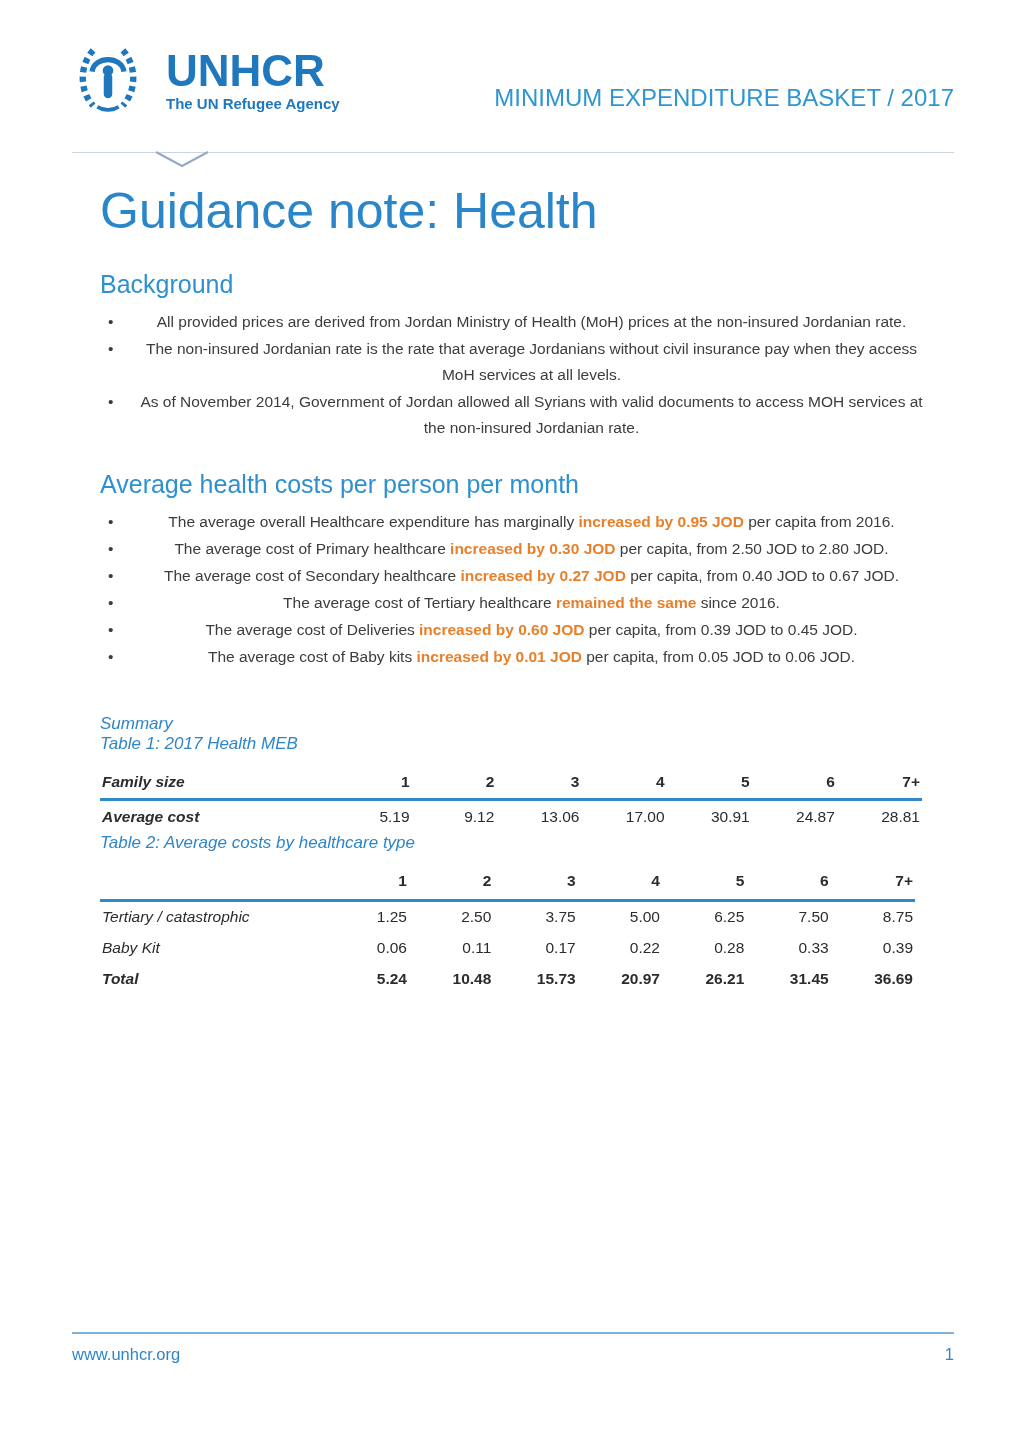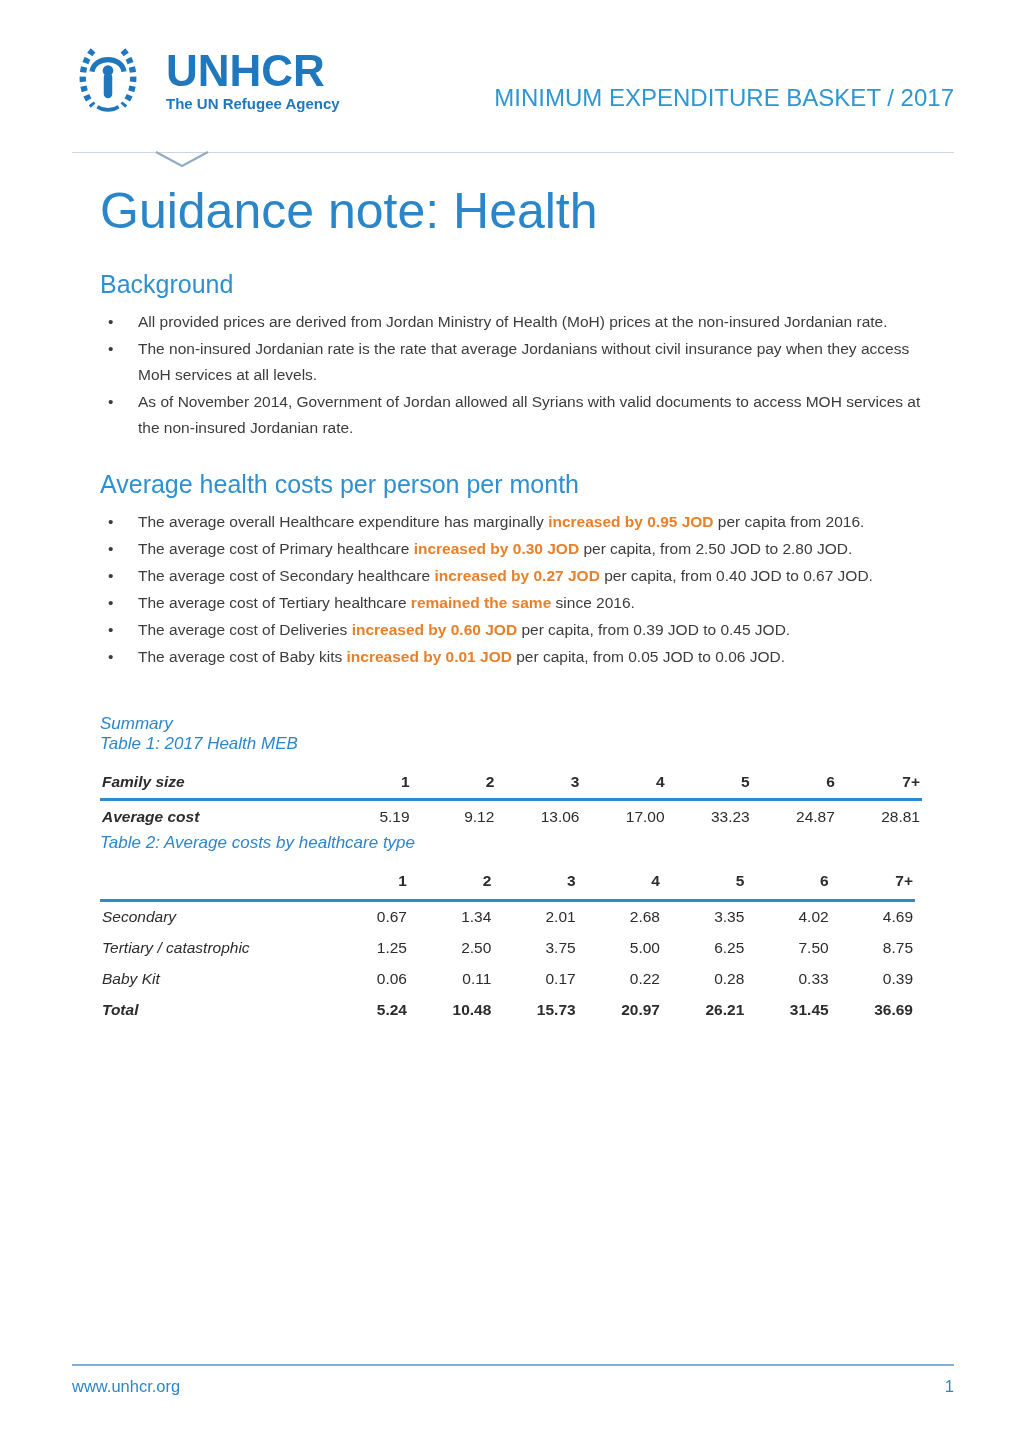--- a/index.html
+++ b/index.html
@@ -43,21 +43,21 @@
   .content { margin: 0 99px 0 100px; }
   .page-title {
     font-size: 50px; color: #2A86C8; margin: 8px 0 0 0; font-weight: 400;
     line-height: 1.15;
   }
   .section-heading {
     font-size: 25px; color: #2E90D0; font-weight: 400;
     margin: 28px 0 10px 0; line-height: 1.2;
   }
   ul.bullets {
-    list-style: none; margin: 6px 0 0 0; padding: 0;
+    list-style: none; margin: 6px 0 0 0; padding: 0; text-align: center;
   }
   ul.bullets li {
     position: relative;
     padding-left: 38px;
     font-size: 15.5px;
     line-height: 1.68;
     margin-bottom: 1px;
     max-width: 790px;
   }
   ul.bullets li::before {
@@ -79,21 +79,21 @@
   thead th { font-weight: bold; border-bottom: 3px solid #2E8BC8; }
   th.label-col, td.label-col { text-align: left; width: 230px; font-style: italic; }
   th.num, td.num { text-align: right; width: 83px; }
   td.num { font-weight: 400; }
   tr.bold td { font-weight: bold; }
   td.rowlabel-bold { font-weight: bold; }
   .t2 thead th { padding-bottom: 9px; }
   .t2 tbody td { padding: 6.5px 2px; }
   
   .footer {
-    position: absolute; left: 72px; right: 70px; top: 1364px;
+    position: absolute; left: 72px; right: 70px; top: 1332px;
     border-top: 2px solid #7FB2D9;
     padding-top: 11px;
     display: flex; justify-content: space-between;
     font-size: 16.5px; color: #2E86C8;
   }
   .footer a { color: #2E86C8; text-decoration: none; cursor: pointer; }
 </style>
 </head>
 <body>
 
@@ -166,21 +166,21 @@
         <th class="num">7+</th>
       </tr>
     </thead>
     <tbody>
       <tr>
         <td class="label-col rowlabel-bold">Average cost</td>
         <td class="num">5.19</td>
         <td class="num">9.12</td>
         <td class="num">13.06</td>
         <td class="num">17.00</td>
-        <td class="num">33.23</td>
+        <td class="num">30.91</td>
         <td class="num">24.87</td>
         <td class="num">28.81</td>
       </tr>
     </tbody>
   </table>
 
   <p class="italic-caption table-caption">Table 2: Average costs by healthcare type</p>
   <table class="t2">
     <thead>
       <tr>
@@ -188,30 +188,20 @@
         <th class="num">1</th>
         <th class="num">2</th>
         <th class="num">3</th>
         <th class="num">4</th>
         <th class="num">5</th>
         <th class="num">6</th>
         <th class="num">7+</th>
       </tr>
     </thead>
     <tbody>
-      <tr>
-        <td class="label-col">Secondary</td>
-        <td class="num">0.67</td>
-        <td class="num">1.34</td>
-        <td class="num">2.01</td>
-        <td class="num">2.68</td>
-        <td class="num">3.35</td>
-        <td class="num">4.02</td>
-        <td class="num">4.69</td>
-      </tr>
       <tr>
         <td class="label-col">Tertiary / catastrophic</td>
         <td class="num">1.25</td>
         <td class="num">2.50</td>
         <td class="num">3.75</td>
         <td class="num">5.00</td>
         <td class="num">6.25</td>
         <td class="num">7.50</td>
         <td class="num">8.75</td>
       </tr>

